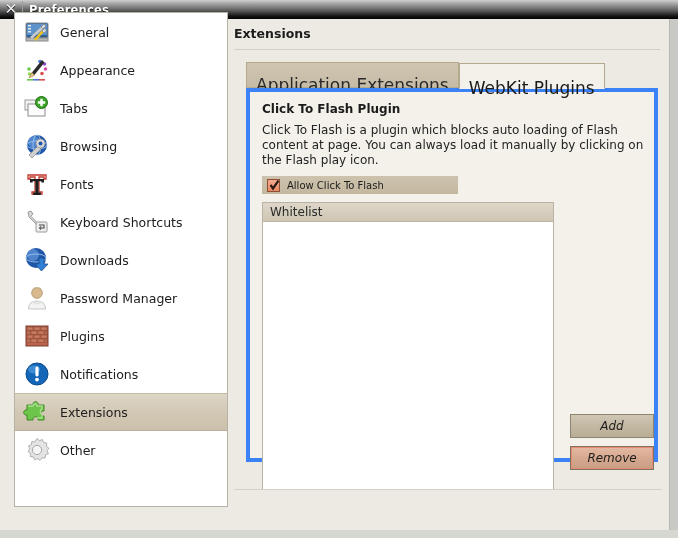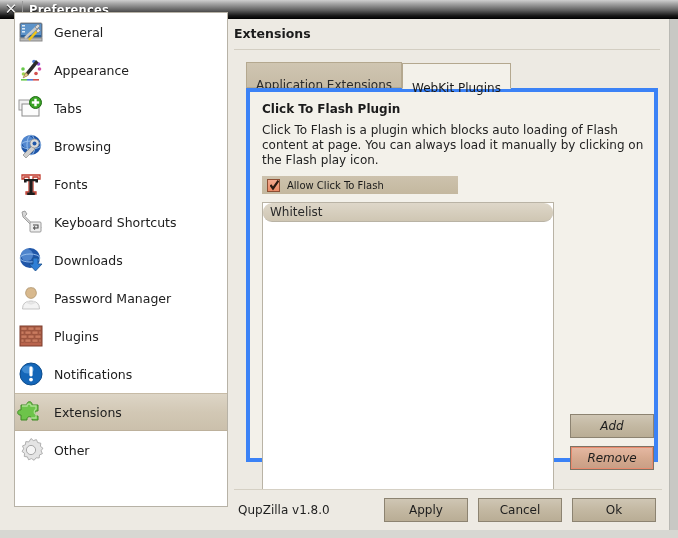--- a/index.html
+++ b/index.html
@@ -42,39 +42,39 @@
   }
 
   
   .sidebar{
     position:absolute;left:14px;top:12px;width:214px;height:495px;
     background:#ffffff;border:1px solid #b7b2a6;box-sizing:border-box;
     overflow:hidden;
   }
   .side-item{
     display:flex;align-items:center;gap:9px;
-    height:38px;padding:0 2px;box-sizing:border-box;
+    height:38px;padding:0 8px;box-sizing:border-box;
     font-size:12.5px;color:#202020;
   }
   .side-item.selected{
     background:linear-gradient(to bottom,#ddd5c6 0%,#d2c8b5 50%,#cbc0ac 100%);
     border-top:1px solid #c7bba6;border-bottom:1px solid #bdb19c;
   }
   .side-icon{width:28px;height:28px;flex:0 0 28px;position:relative;}
   .side-label{white-space:nowrap;}
 
   
   .pane{position:absolute;left:232px;top:12px;width:430px;height:495px;}
   .pane-title{font-size:12.5px;font-weight:bold;color:#1c1c1c;padding:14px 0 0 2px;}
   .pane-rule{height:1px;background:#d3cec2;margin:8px 2px 0 2px;}
 
   
   .tabstrip{position:relative;margin-top:16px;height:22px;padding-left:14px;display:flex;align-items:flex-end;}
   .tab{
-    height:21px;line-height:21px;padding:12px 9px;font-size:12px;
+    height:21px;line-height:21px;padding:12px 9px;font-size:17px;
     box-sizing:border-box;position:relative;
   }
   .tab.inactive{
     background:linear-gradient(to bottom,#cfc5b1 0%,#c6bba5 100%);
     border:1px solid #b4a88f;border-bottom:1px solid #b4a88f;
     color:#2a2a2a;
   }
   .tab.active{
     background:#f3f1ea;border:1px solid #b4a88f;border-bottom:1px solid #f3f1ea;
     height:24px;line-height:24px;color:#1b1b1b;z-index:3;margin-bottom:-1px;
@@ -105,21 +105,20 @@
 
   .listwrap{position:relative;margin-left:2px;}
   .listbox{
     position:absolute;left:0;top:0;width:292px;height:288px;
     background:#ffffff;border:1px solid #b9b3a5;box-sizing:border-box;
   }
   .list-header{
     height:18px;line-height:18px;padding-left:7px;font-size:12px;color:#2a2a2a;
     background:linear-gradient(to bottom,#ded7c9 0%,#cfc6b3 100%);
     border-bottom:1px solid #b9b3a5;
-    border-radius:9px;
   }
   .list-body{height:268px;background:#fff;}
 
   .sidebtns{position:absolute;left:308px;top:212px;width:84px;font-style:italic;}
   .btn{
     display:block;width:84px;height:24px;line-height:22px;text-align:center;
     font-size:12px;color:#1d1d1d;box-sizing:border-box;
     background:linear-gradient(to bottom,#cfc6b4 0%,#c3b8a2 50%,#b9ad95 100%);
     border:1px solid #8c8371;
   }
@@ -364,22 +363,14 @@
         <div class="sidebtns">
           <div class="btn">Add</div>
           <div class="btn focused">Remove</div>
         </div>
       </div>
 
     </div>
   </div>
 
   <div class="footer-rule"></div>
-  <div class="footer">
-    <div class="version">QupZilla v1.8.0</div>
-    <div class="foot-btns">
-      <div class="fbtn">Apply</div>
-      <div class="fbtn">Cancel</div>
-      <div class="fbtn">Ok</div>
-    </div>
-  </div>
 
 </div>
 
 </body></html>

